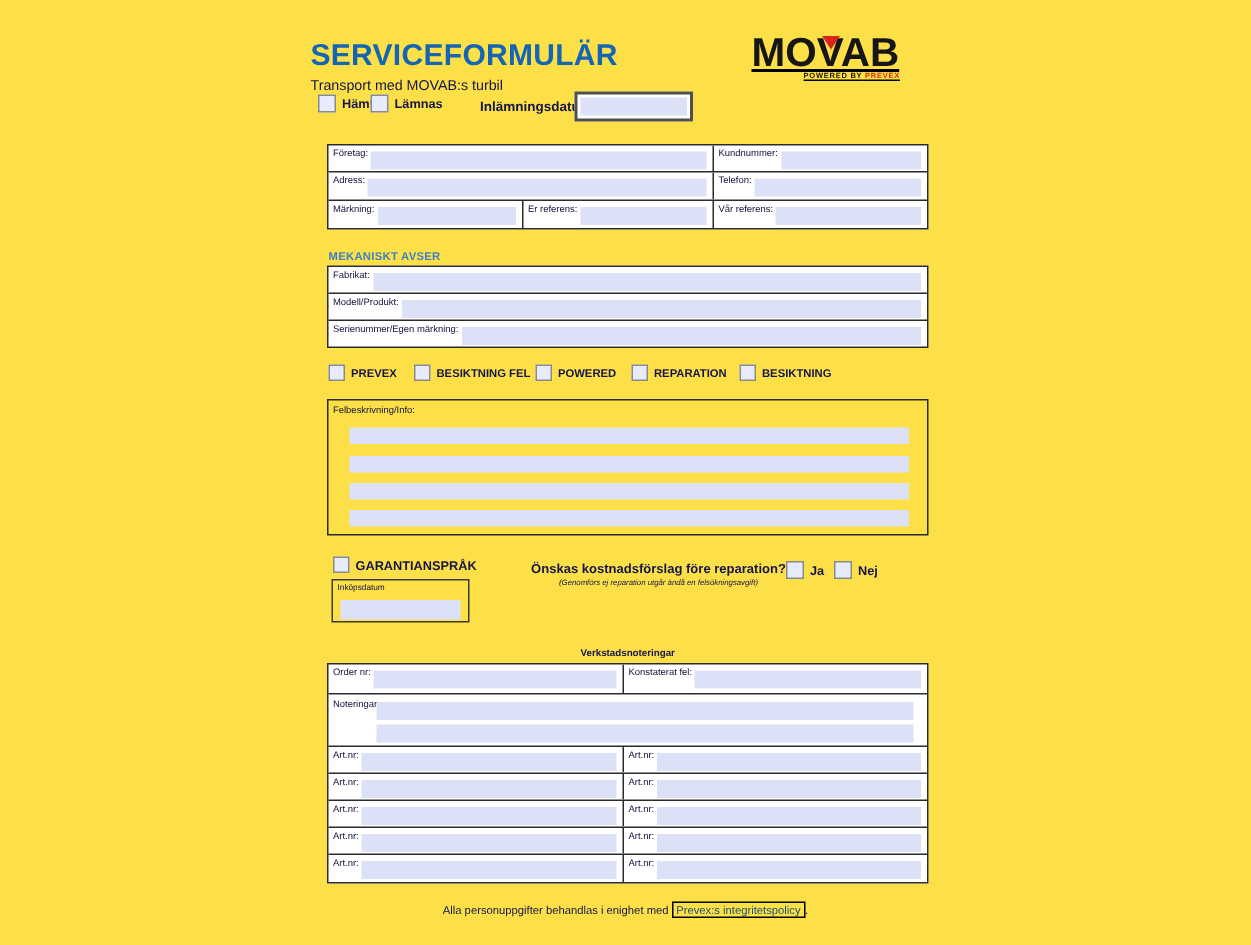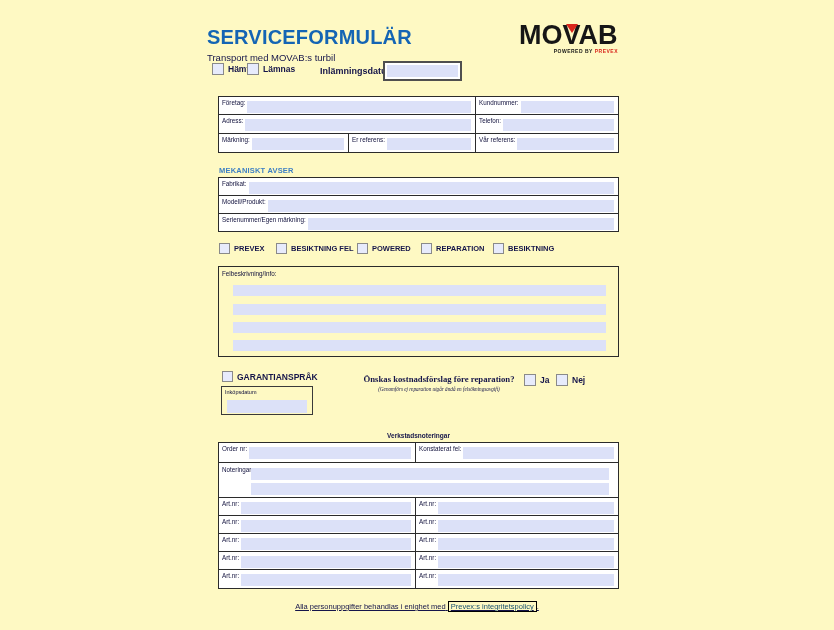--- a/index.html
+++ b/index.html
@@ -1,23 +1,23 @@
 <!DOCTYPE html>
 <html><head>
 <meta charset="utf-8">
 <style>
   * { box-sizing: border-box; margin: 0; padding: 0; }
   html, body { width: 834px; height: 630px; background: #ffffff; }
   body { font-family: "Liberation Sans", sans-serif; }
-  .page { position: relative; width: 834px; height: 630px; background: #fef9c3; overflow: hidden; }
+  .page { position: relative; width: 834px; height: 630px; background: #fde047; overflow: hidden; }
 
   .title { position: absolute; left: 207px; top: 26px; font-size: 20px; font-weight: bold;
            color: #1465b4; letter-spacing: 0.2px; }
 
-  .logo { position: absolute; left: 519px; top: 23px; width: 101px; }
+  .logo { position: absolute; left: 501px; top: 23px; width: 101px; text-decoration: underline; }
   .brand { font-size: 27px; line-height: 24px; font-weight: bold; color: #161616; letter-spacing: 0px; }
   .tri { position: absolute; left: 47px; top: 1px; width: 0; height: 0;
          border-left: 6px solid transparent; border-right: 6px solid transparent;
          border-top: 9px solid #d9261c; }
   .tagline { width: 101px; text-align: right; font-size: 5px; font-weight: bold;
              letter-spacing: 0.5px; color: #161616; margin-top: 1px; padding-right: 2px; }
   .tagline .red { color: #d9261c; }
 
   .transport { position: absolute; left: 207px; top: 52px; font-size: 9.5px; color: #15154a; }
 
@@ -48,33 +48,33 @@
   .felbox { position: absolute; left: 218px; top: 266px; width: 401px; height: 91px;
             border: 1.5px solid #2b2b2b; }
   .felbox .lbl { position: absolute; left: 3px; top: 2px; }
   .fstrip { position: absolute; left: 14px; width: 373px; height: 11px; background: #dce1f8; }
 
   .inkopbox { position: absolute; left: 221px; top: 386px; width: 92px; height: 29px;
               border: 1.5px solid #3a3a3a; }
   .inkopbox .lbl { position: absolute; left: 3px; top: 1px; font-size: 5.5px; }
   .inkopstrip { position: absolute; left: 5px; right: 5px; top: 13px; height: 13px; background: #dce1f8; }
 
-  .question { position: absolute; left: 348px; top: 374px; width: 182px; text-align: center; font-family: Liberation Serif, serif; }
+  .question { position: absolute; left: 348px; top: 374px; width: 182px; text-align: center; }
   .q-main { font-size: 8.7px; font-weight: bold; color: #15154a; }
   .q-note { font-size: 5.2px; font-style: italic; color: #15154a; margin-top: 2px; }
 
   .wheading { position: absolute; left: 218px; top: 432px; width: 401px; text-align: center;
               font-size: 6.5px; font-weight: bold; color: #15154a; }
 
   .noterow { position: relative; height: 35px; }
   .noterow .lbl { position: absolute; left: 3px; top: 2px; }
   .nstrip { position: absolute; left: 32px; right: 9px; height: 12px; background: #dce1f8; }
 
   .footer { position: absolute; left: 0; top: 602px; width: 834px; text-align: center;
-            font-size: 7.5px; color: #15154a; text-decoration: underline; }
+            font-size: 7.5px; color: #15154a; }
   .flink { border: 1px solid #000; padding: 0 2px; color: #16506e; cursor: pointer; }
 </style>
 </head>
 <body>
 
 <div class="page">
 
   <div class="title">SERVICEFORMULÄR</div>
 
   <div class="logo">

